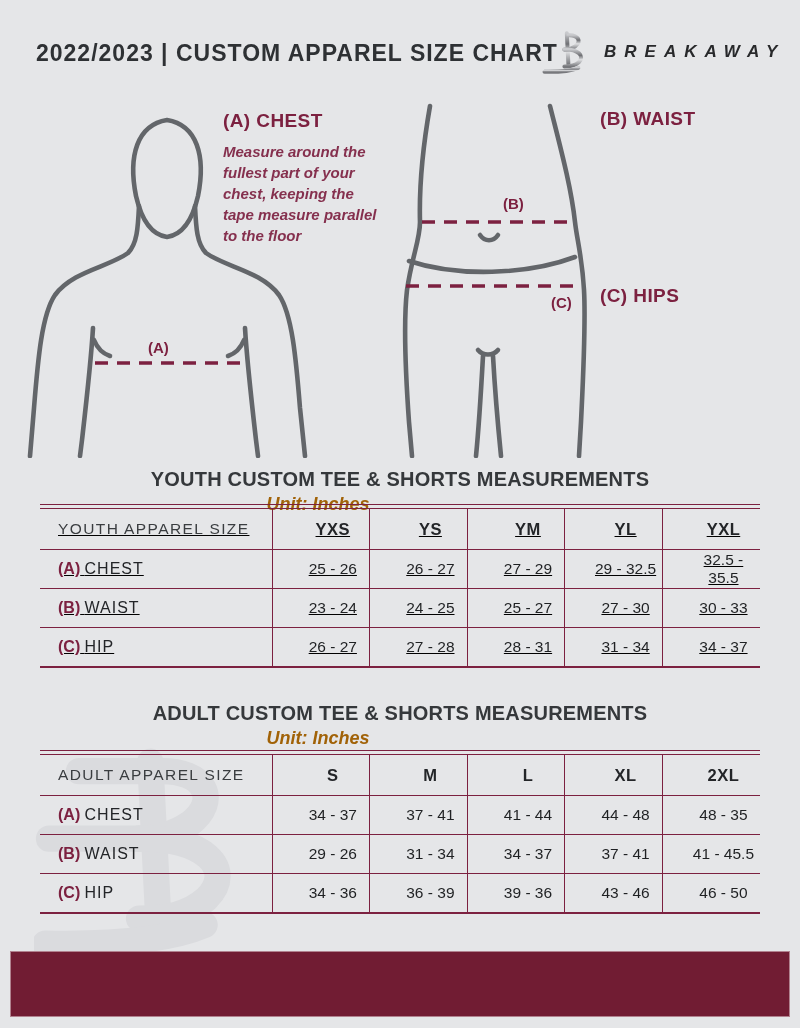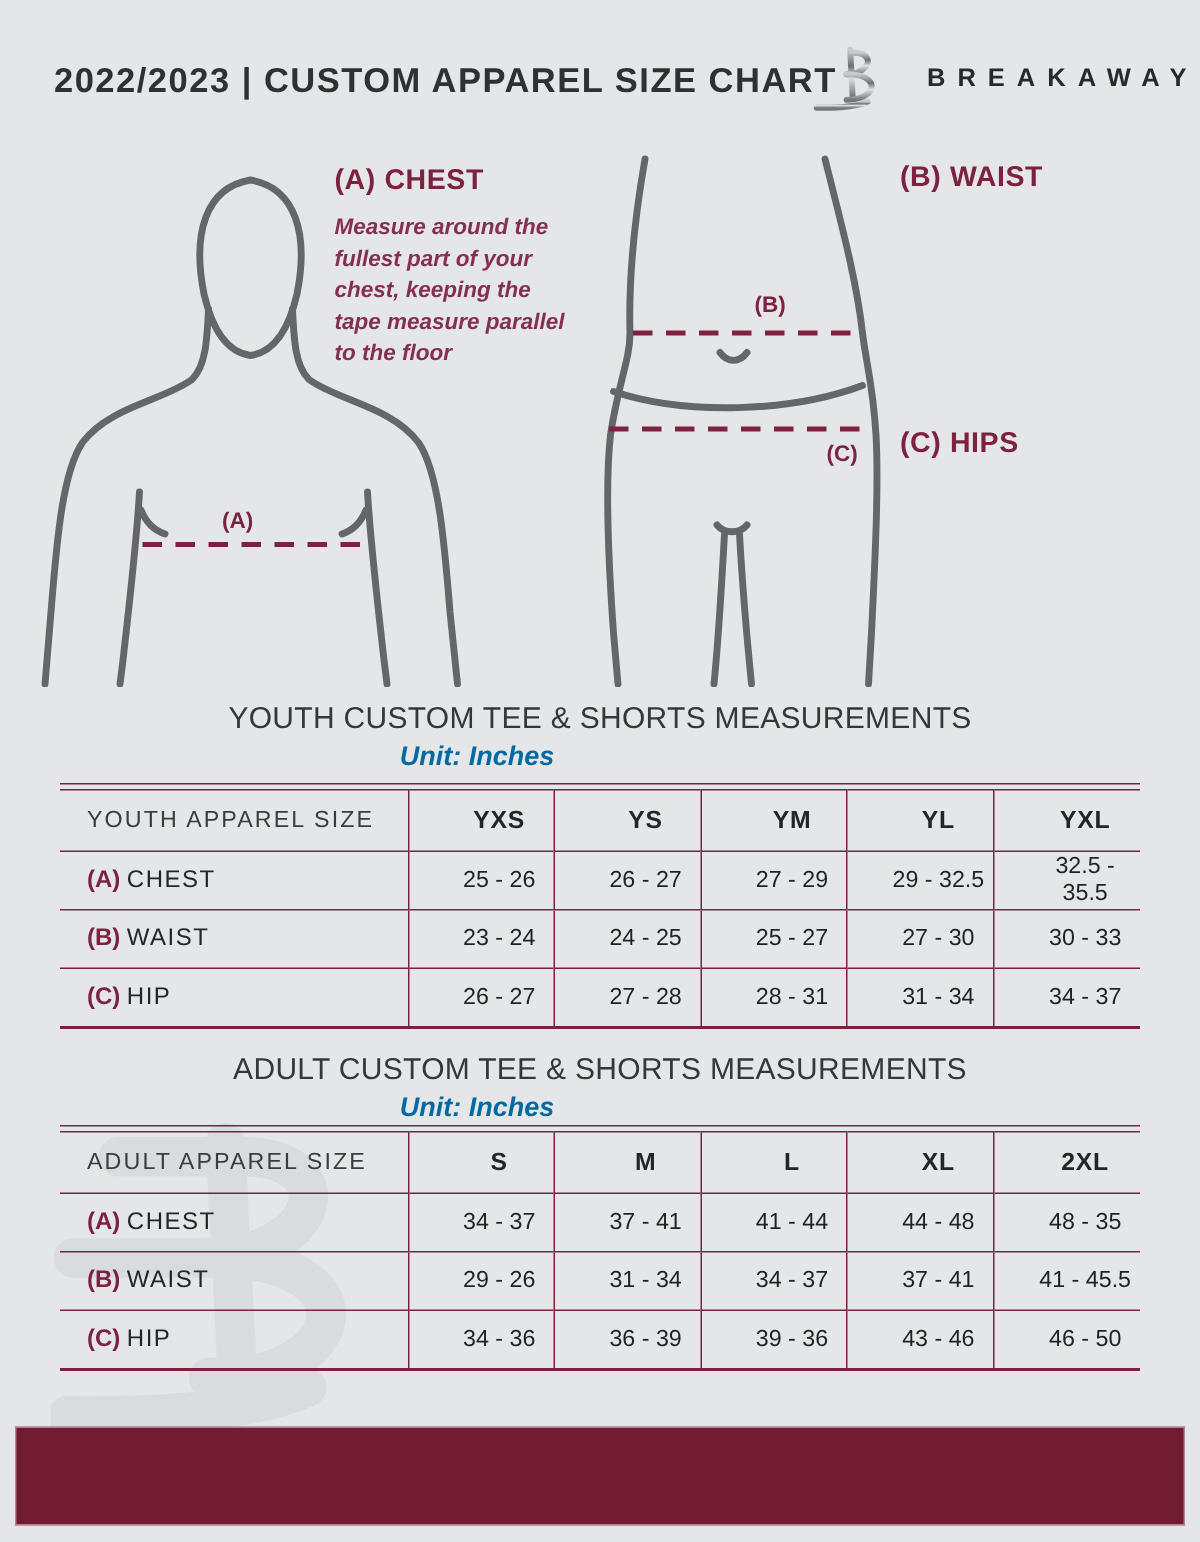--- a/index.html
+++ b/index.html
@@ -17,45 +17,45 @@
   .page{
     position:relative;width:800px;height:1028px;background:var(--bg);
     font-family:"Liberation Sans",sans-serif;overflow:hidden;margin:0 auto;
   }
   
   .header-title{
     position:absolute;left:36px;top:40px;
     font-size:23px;font-weight:700;letter-spacing:1px;color:var(--ink);
     white-space:nowrap;
   }
-  .brand{position:absolute;left:542px;top:26px;display:flex;align-items:center;gap:28px;z-index:2;}
+  .brand{position:absolute;left:542px;top:26px;display:flex;align-items:center;gap:14px;z-index:2;font-style:italic;}
   .brand-word{font-size:17px;font-weight:700;letter-spacing:8px;color:#28292b;white-space:nowrap;}
   
   .fig{position:absolute;z-index:1;}
   .fig path{fill:none;stroke:var(--sil);stroke-width:4.6;stroke-linecap:round;}
   .fig .dash{stroke:var(--maroon);stroke-width:3.4;stroke-dasharray:13 9;stroke-linecap:butt;}
   .measure-label{
     position:absolute;font-size:15px;font-weight:700;color:var(--maroon);z-index:2;
   }
   .guide-heading{
     position:absolute;font-size:19px;font-weight:700;letter-spacing:.4px;
     color:var(--maroon);z-index:2;white-space:nowrap;
   }
   .guide-body{
     position:absolute;font-size:15px;line-height:21px;font-style:italic;font-weight:700;
     color:var(--maroon-body);white-space:pre-line;z-index:2;width:200px;
   }
   
   .section-title{
     position:absolute;left:0;width:800px;text-align:center;
-    font-size:20px;font-weight:400;letter-spacing:.2px;color:#35383b;z-index:2;
+    font-size:20px;font-weight:700;letter-spacing:.2px;color:#35383b;z-index:2;
   }
   .section-subtitle{
     position:absolute;left:0;width:636px;text-align:center;
-    font-size:18px;font-weight:600;font-style:italic;color:#0369a1;z-index:2;
+    font-size:18px;font-weight:600;font-style:italic;color:#a16207;z-index:2;
   }
   
   .table-wrap{
     position:absolute;left:40px;width:720px;z-index:2;
     border-top:1.5px solid var(--maroon);padding-top:3px;
   }
   table.size-table{
     width:100%;border-collapse:collapse;table-layout:fixed;
     border-top:1.5px solid var(--maroon);border-bottom:2px solid var(--maroon);
   }
@@ -136,21 +136,21 @@
     <path class="dash" d="M 11,186 L 185,186"></path>
   </svg>
   <span class="measure-label" style="left:503px;top:195px;">(B)</span>
   <span class="measure-label" style="left:551px;top:294px;">(C)</span>
   <div class="guide-heading" style="left:600px;top:108px;">(B) WAIST</div>
   <div class="guide-heading" style="left:600px;top:285px;">(C) HIPS</div>
 
   <div class="section-title" style="top:468px;">YOUTH CUSTOM TEE &amp; SHORTS MEASUREMENTS</div>
   <div class="section-subtitle" style="top:494px;">Unit: Inches</div>
 
-  <div class="table-wrap" style="top:522px;">
+  <div class="table-wrap" style="top:504px;text-decoration:underline;">
     <table class="size-table">
       <colgroup>
           <col class="c0">
           <col>
           <col>
           <col>
           <col>
           <col>
         </colgroup>
       <thead>

